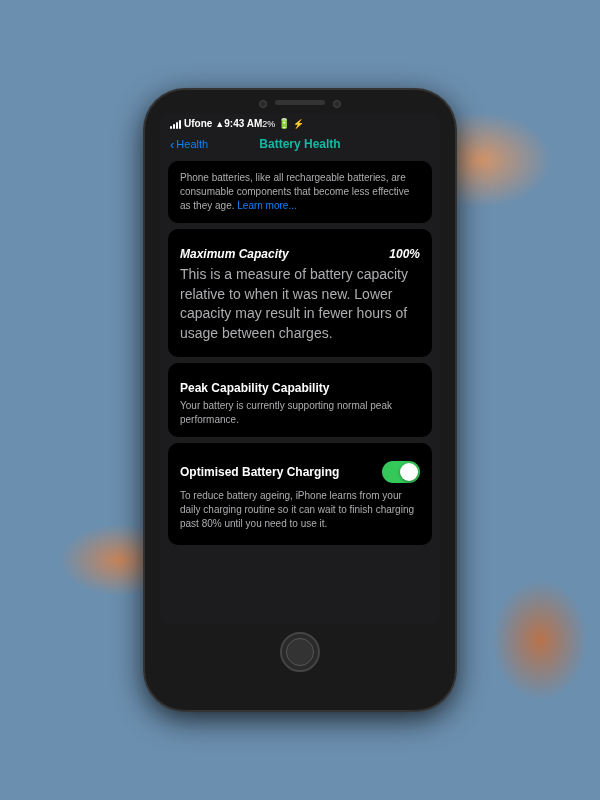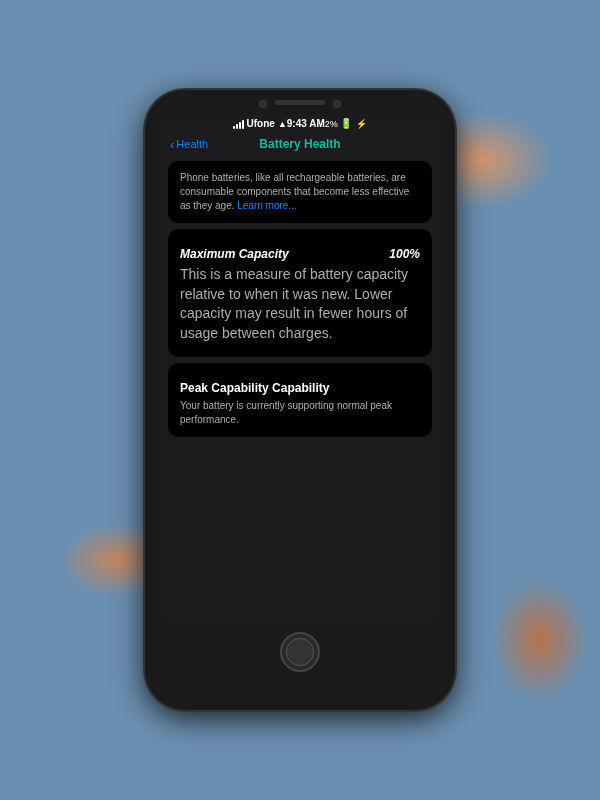--- a/index.html
+++ b/index.html
@@ -75,21 +75,21 @@
       width: 100%;
       height: 100%;
       background: #1c1c1e;
       display: flex;
       flex-direction: column;
     }
 
     
     .status-bar {
       display: flex;
-      justify-content: center;
+      justify-content: flex-start;
       align-items: center;
       padding: 4px 10px 2px;
       background: #1c1c1e;
       flex-shrink: 0;
     }
 
     .status-left {
       display: flex;
       align-items: center;
       gap: 3px;
@@ -350,20 +350,29 @@
             <span class="capacity-value">100%</span>
           </div>
           <p class="capacity-desc">This is a measure of battery capacity relative to when it was new. Lower capacity may result in fewer hours of usage between charges.</p>
         </div>
 
         <div class="section-card">
           <div class="peak-title">Peak Capability Capability</div>
           <p class="peak-desc">Your battery is currently supporting normal peak performance.</p>
         </div>
 
+        <div class="section-card">
+          <div class="optimise-row">
+            <span class="optimise-label">Optimised Battery Charging</span>
+            <div class="toggle">
+              <div class="toggle-knob"></div>
+            </div>
+          </div>
+          <p class="optimise-desc">To reduce battery ageing, iPhone learns from your daily charging routine so it can wait to finish charging past 80% until you need to use it.</p>
+        </div>
 
       </div>
     </div>
   </div>
 
   <div class="home-button-area">
     <div class="home-button-inner"></div>
   </div>
 
 </div>

